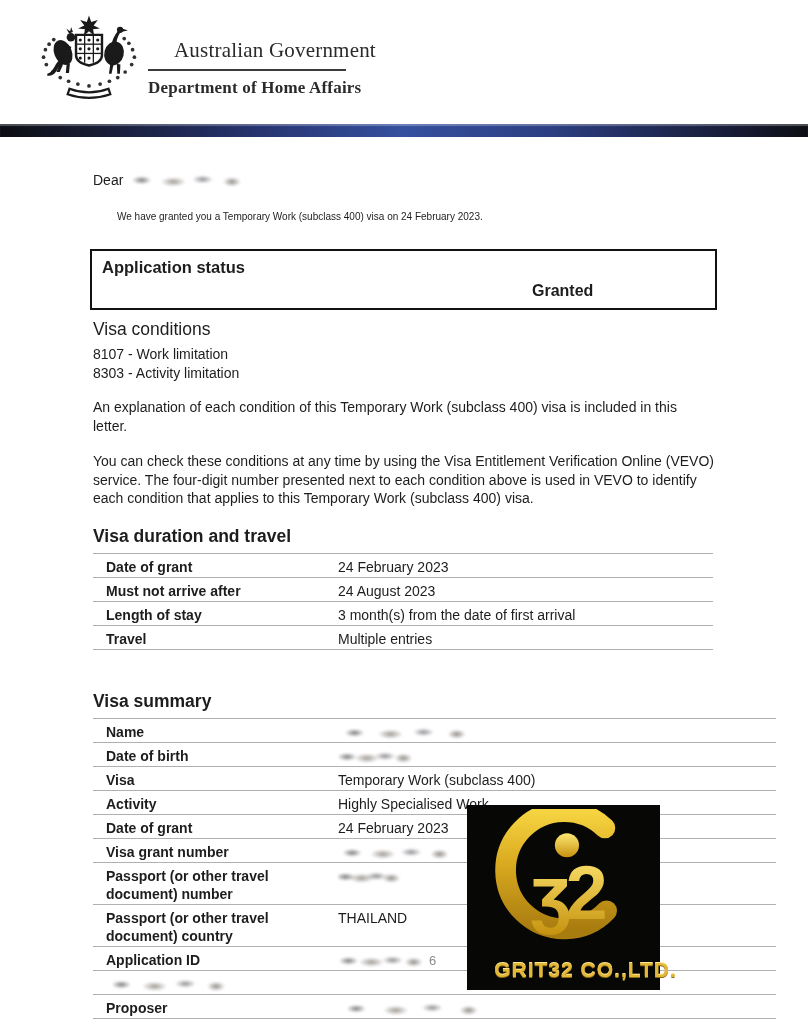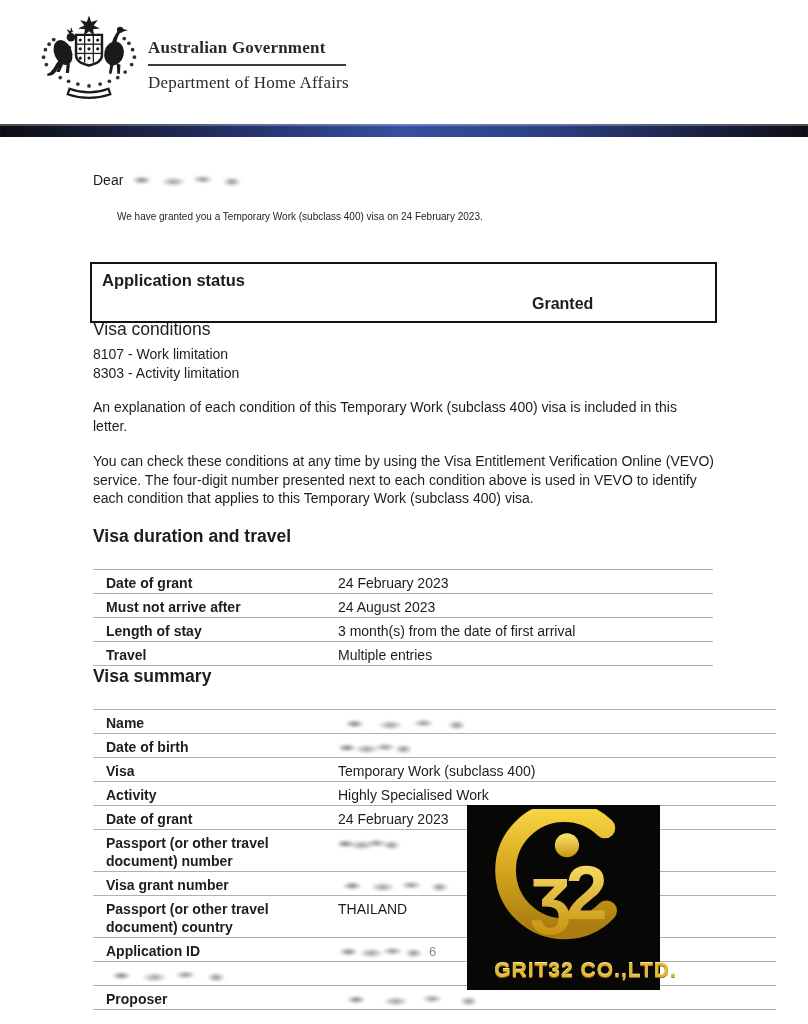--- a/index.html
+++ b/index.html
@@ -3,51 +3,51 @@
 <meta charset="utf-8">
 <style>
   html,body{margin:0;padding:0;background:#ffffff;}
   .page{position:relative;width:808px;height:1024px;background:#fff;overflow:hidden;
         font-family:"Liberation Sans","DejaVu Sans",sans-serif;color:#1d1d1d;}
 
   
   .crest{position:absolute;left:38px;top:12px;width:102px;height:94px;}
   .dept-block{position:absolute;left:148px;top:38px;width:260px;
               font-family:"Liberation Serif","DejaVu Serif",serif;color:#2a2a2a;}
-  .gov-line{font-size:17px;font-weight:bold;letter-spacing:.2px;}
+  .gov-line{font-size:21px;font-weight:normal;letter-spacing:.2px;margin-left:26px;}
   .dept-divider{width:198px;border:none;border-top:2px solid #3c3c3c;margin:6px 0 7px 0;}
-  .dept-line{font-size:17px;font-weight:normal;letter-spacing:.2px;}
+  .dept-line{font-size:17px;font-weight:bold;letter-spacing:.2px;}
   .brand-bar{position:absolute;left:0;top:124px;width:808px;height:13px;
              background:linear-gradient(90deg,#0c0d13 0%,#161a2e 10%,#273470 32%,#35509f 50%,#2d3f82 68%,#181c38 90%,#0d0e14 100%);
              box-shadow:inset 0 2px 1px rgba(255,255,255,.28);}
   .dear-line{position:absolute;left:93px;top:172px;font-size:14px;}
   .intro-line{position:absolute;left:93px;top:211px;font-size:10px;margin-left:24px;}
 
-  .status-box{position:absolute;left:90px;top:262px;width:603px;height:44px;
+  .status-box{position:absolute;left:90px;top:249px;width:603px;height:44px;
               border:2px solid #121212;padding:7px 10px 6px 10px;}
   .status-title{font-size:16.5px;font-weight:bold;}
   .status-row{position:relative;margin-top:5px;font-size:16px;}
   .status-value{position:absolute;left:430px;top:0;font-weight:bold;}
 
   .vc-title{position:absolute;left:93px;top:319px;font-size:17.5px;font-weight:normal;}
   .vc-list{position:absolute;left:93px;top:345px;font-size:14px;line-height:19px;}
   .vc-para1{position:absolute;left:93px;top:398px;width:622px;font-size:14px;line-height:18.5px;}
   .vc-para2{position:absolute;left:93px;top:452px;width:622px;font-size:14px;line-height:18.5px;}
 
   
-  .tbl-title{font-size:17.5px;font-weight:bold;padding-bottom:22px;border-bottom:1px solid #b0b0b0;}
+  .tbl-title{font-size:17.5px;font-weight:bold;padding-bottom:6px;border-bottom:1px solid #b0b0b0;}
   .tbl-row{display:flex;align-items:flex-start;border-bottom:1px solid #b0b0b0;
            font-size:14px;padding-top:4px;box-sizing:border-box;padding-left:13px;}
   .tbl-row .lbl{width:232px;font-weight:bold;flex:none;line-height:18px;}
   .tbl-row .val{flex:1;line-height:18px;}
   .row-s{height:24px;}
   .row-d{height:42px;}
 
   .duration-tbl{position:absolute;left:93px;top:526px;width:620px;}
-  .summary-tbl{position:absolute;left:93px;top:666px;width:683px;}
+  .summary-tbl{position:absolute;left:93px;top:691px;width:683px;}
 
   
   .redact{display:inline-block;height:13px;border-radius:2px;vertical-align:middle;
           background:
             radial-gradient(ellipse 14px 6px at 12% 45%, rgba(95,95,100,.8), transparent 70%),
             radial-gradient(ellipse 18px 7px at 38% 55%, rgba(125,118,110,.72), transparent 70%),
             radial-gradient(ellipse 15px 6px at 62% 40%, rgba(100,100,108,.7), transparent 70%),
             radial-gradient(ellipse 13px 7px at 86% 55%, rgba(112,106,98,.75), transparent 70%);
           filter:blur(1.3px);}
   .rd-name-sal{width:122px;height:16px;}
@@ -201,27 +201,27 @@
       <span class="val">Temporary Work (subclass 400)</span>
     </div>
     <div class="tbl-row row-s">
       <span class="lbl">Activity</span>
       <span class="val">Highly Specialised Work</span>
     </div>
     <div class="tbl-row row-s">
       <span class="lbl">Date of grant</span>
       <span class="val">24 February 2023</span>
     </div>
+    <div class="tbl-row row-s">
+      <span class="lbl">Visa grant number</span>
+      <span class="val"><span class="redact rd-vgn"></span></span>
+    </div>
     <div class="tbl-row row-d">
       <span class="lbl">Passport (or other travel document) number</span>
       <span class="val"><span class="redact rd-ppn"></span></span>
-    </div>
-    <div class="tbl-row row-s">
-      <span class="lbl">Visa grant number</span>
-      <span class="val"><span class="redact rd-vgn"></span></span>
     </div>
     <div class="tbl-row row-d">
       <span class="lbl">Passport (or other travel document) country</span>
       <span class="val">THAILAND</span>
     </div>
     <div class="tbl-row row-s">
       <span class="lbl">Application ID</span>
       <span class="val"><span class="redact rd-appid"></span><span class="appid-suffix">6</span></span>
     </div>
     <div class="tbl-row row-s">

